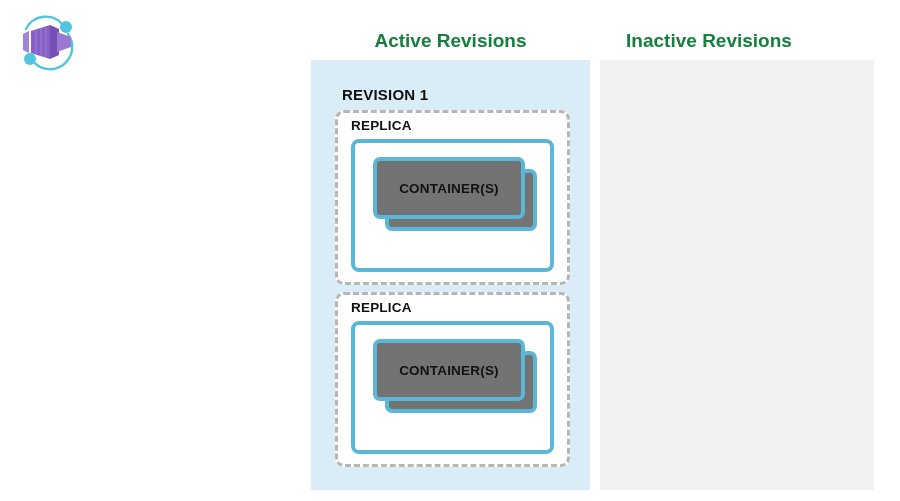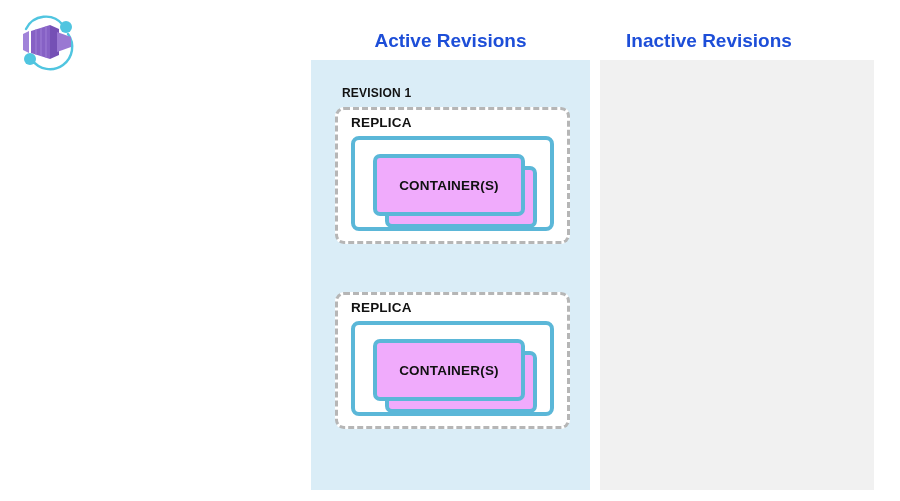--- a/index.html
+++ b/index.html
@@ -45,21 +45,21 @@
   #caption-text b {
     font-weight: 700;
     color: #1c1c1c;
   }
 
   
   .panel-heading {
     position: absolute;
     font-size: 19px;
     font-weight: 700;
-    color: #1d4ed8;
+    color: #15803d;
     text-align: center;
     top: 30px;
   }
   #heading-active  { left: 311px; width: 279px; }
   #heading-inactive{ left: 572px; width: 274px; }
 
   
   .panel {
     position: absolute;
     top: 60px;
@@ -79,35 +79,35 @@
   
   .revision-block {
     position: absolute;
     left: 24px;
     width: 235px;
   }
   #revision-1 { top: 26px; }
   #revision-2 { top: 232px; }
 
   .revision-label {
-    font-size: 12px;
+    font-size: 15px;
     font-weight: 700;
     color: #111111;
     letter-spacing: 0.2px;
     margin-bottom: 7px;
     padding-left: 7px;
   }
 
   
   .replica-box {
     position: relative;
     border: 3px dashed #b6b6b6;
     border-radius: 9px;
     background: #ffffff;
-    height: 137px;
+    height: 175px;
     box-sizing: border-box;
     padding: 0;
   }
   .replica-label {
     position: absolute;
     left: 13px;
     top: 5px;
     font-size: 13.5px;
     font-weight: 700;
     color: #111111;
@@ -132,21 +132,21 @@
     position: absolute;
     left: 18px;
     top: 14px;
     width: 152px;
     height: 62px;
   }
   .container-card {
     position: absolute;
     border: 4px solid #5bb7d8;
     border-radius: 7px;
-    background: #f0abfc;
+    background: #737373;
     box-sizing: border-box;
     width: 152px;
     height: 62px;
   }
   .container-card.back {
     left: 12px;
     top: 12px;
   }
   .container-card.front {
     left: 0;

